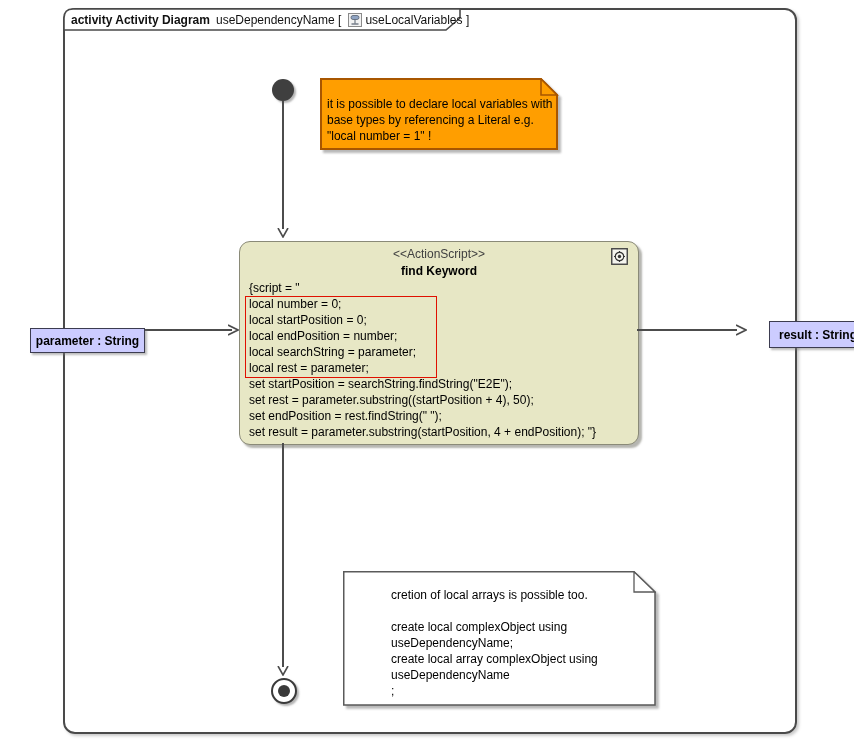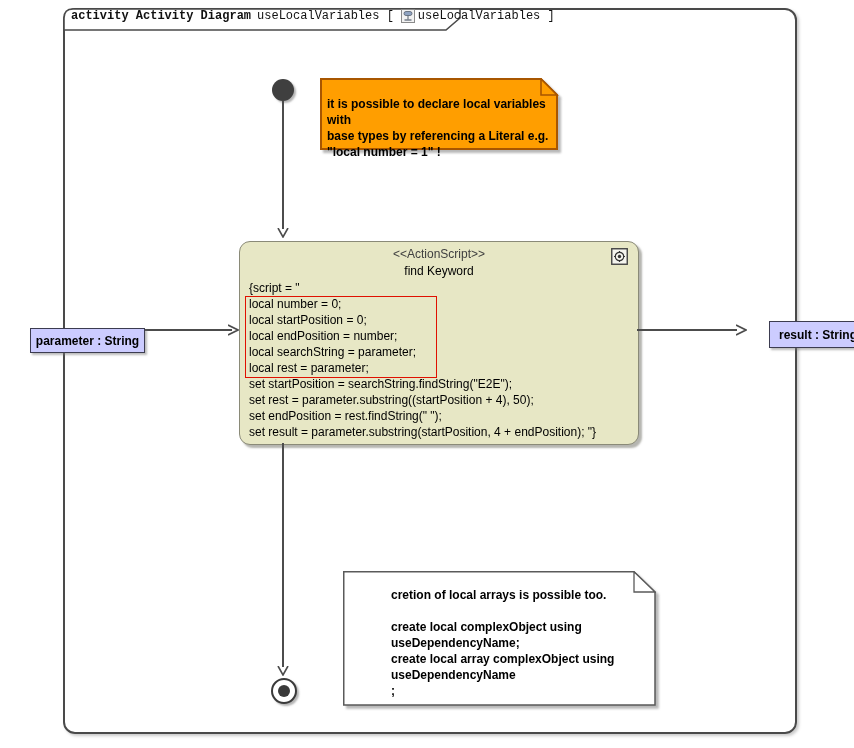--- a/index.html
+++ b/index.html
@@ -4,50 +4,50 @@
 <style>
   html,body{margin:0;padding:0;background:#ffffff;}
   body{width:854px;height:748px;font-family:"Liberation Sans",sans-serif;position:relative;overflow:hidden;}
   .canvas{position:absolute;left:0;top:0;width:854px;height:748px;}
 
   
   .frame{position:absolute;left:63px;top:8px;width:730px;height:722px;
          border:2px solid #4a4a4a;border-radius:12px;
          box-shadow:2px 2px 3px rgba(140,140,140,.45);}
   .frame-tab{position:absolute;left:63px;top:8px;width:400px;height:23px;}
-  .frame-tab-text{position:absolute;left:71px;top:9px;height:21px;display:flex;align-items:flex-start;
-                  font-size:12px;color:#111;white-space:nowrap;font-family:Liberation Mono, monospace;}
+  .frame-tab-text{position:absolute;left:71px;top:9px;height:21px;display:flex;align-items:center;
+                  font-size:12px;color:#111;white-space:nowrap;}
   .frame-tab-text .kw{font-weight:bold;margin-right:6px;}
   .frame-tab-text .nm{margin-right:4px;}
   .frame-tab-text .icon{margin:0 3px;display:inline-flex;}
 
   
   .initial-node{position:absolute;left:272px;top:79px;width:22px;height:22px;border-radius:50%;
                 background:#3f3f3f;box-shadow:2px 2px 2px rgba(130,130,130,.6);}
   .final-node{position:absolute;left:271px;top:678px;width:22px;height:22px;border-radius:50%;
               background:#ffffff;border:2px solid #3a3a3a;box-shadow:2px 2px 2px rgba(130,130,130,.6);}
   .final-node-inner{position:absolute;left:5px;top:5px;width:12px;height:12px;border-radius:50%;background:#3a3a3a;}
 
   
   .edge-v{position:absolute;width:2px;background:#4c4c4c;}
   .edge-h{position:absolute;height:2px;background:#4c4c4c;}
   .arrow{position:absolute;}
 
   
   .note{position:absolute;filter:drop-shadow(3px 3px 1px rgba(125,125,125,.55));}
-  .note-text{position:absolute;font-size:12px;line-height:16px;color:#000;white-space:pre-line;font-weight:bold;}
+  .note-text{position:absolute;font-size:12px;line-height:16px;color:#000;white-space:pre-line;}
 
   
   .action{position:absolute;left:239px;top:241px;width:398px;height:202px;
           background:#E7E7C5;border:1.5px solid #8a8a78;border-radius:11px;
           box-shadow:3px 3px 2px rgba(120,120,112,.55);}
   .action-stereotype{position:absolute;left:0;top:5px;width:100%;text-align:center;
                      color:#404040;font-size:12px;}
   .action-name{position:absolute;left:0;top:22px;width:100%;text-align:center;
-               color:#000;font-size:12px;font-weight:normal;}
+               color:#000;font-size:12px;font-weight:bold;}
   .action-script{position:absolute;left:9px;top:38px;font-size:12px;line-height:16px;
                  color:#000;white-space:pre-line;}
   .highlight-box{position:absolute;left:5px;top:54px;width:190px;height:80px;
                  border:1.5px solid #e01000;}
   .action-icon{position:absolute;right:10px;top:6px;}
 
   
   .pin-label{position:absolute;background:#ccccff;border:1.5px solid #3c3c50;
              display:flex;align-items:center;justify-content:center;
              font-size:12px;font-weight:bold;color:#000;
@@ -60,21 +60,21 @@
 
 <div class="canvas">
 
   <div class="frame"></div>
 
   <svg class="frame-tab" viewBox="0 0 400 23">
     <path d="M1,22 L1,10 Q1,1 10,1 L397,1 L397,10 L383,22 Z" fill="#ffffff" stroke="#4a4a4a" stroke-width="1.6"></path>
   </svg>
   <div class="frame-tab-text">
     <span class="kw">activity Activity Diagram</span>
-    <span class="nm">useLocalVariables [</span>
+    <span class="nm">useDependencyName [</span>
     <span class="icon">
       <svg width="14" height="14" viewBox="0 0 14 14">
         <rect x="0.5" y="0.5" width="13" height="13" fill="#f2f2f2" stroke="#8a8a8a"></rect>
         <rect x="3" y="2.5" width="8" height="4" rx="2" fill="#8fa3c2" stroke="#55606e" stroke-width="0.8"></rect>
         <line x1="7" y1="6.5" x2="7" y2="10.5" stroke="#55606e" stroke-width="1"></line>
         <line x1="3.5" y1="11" x2="10.5" y2="11" stroke="#55606e" stroke-width="1.2"></line>
       </svg>
     </span>
     <span class="nm">useLocalVariables ]</span>
   </div>

